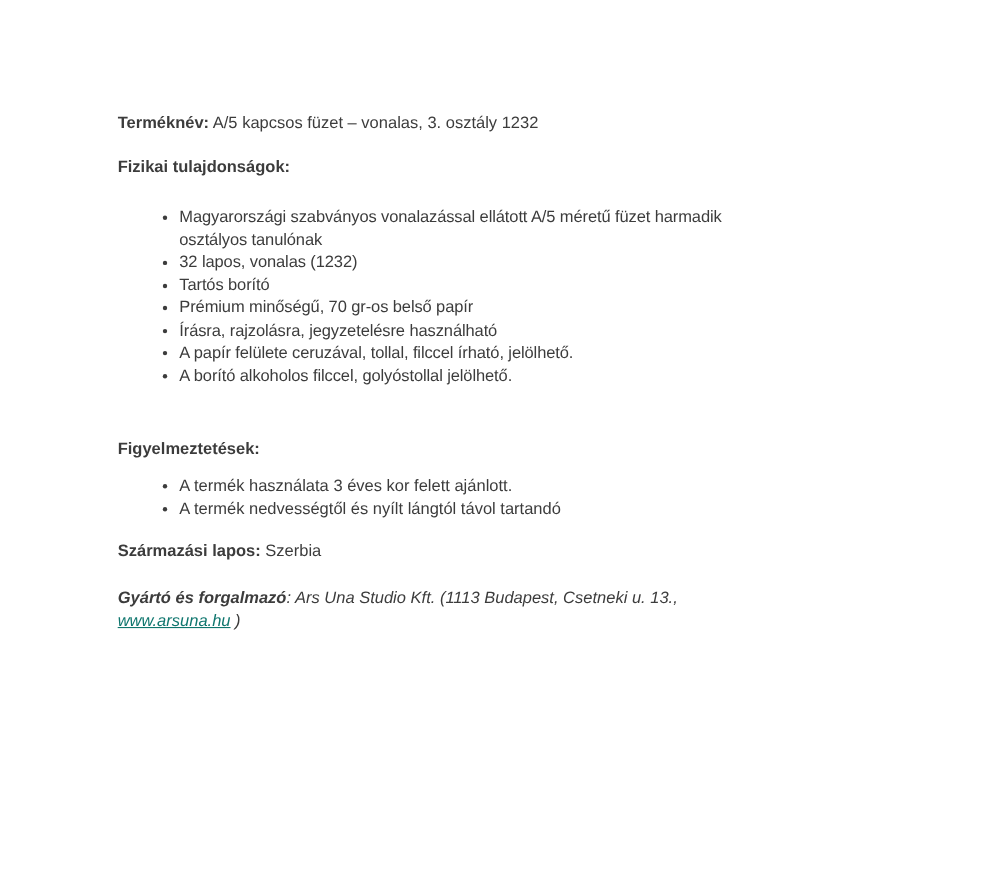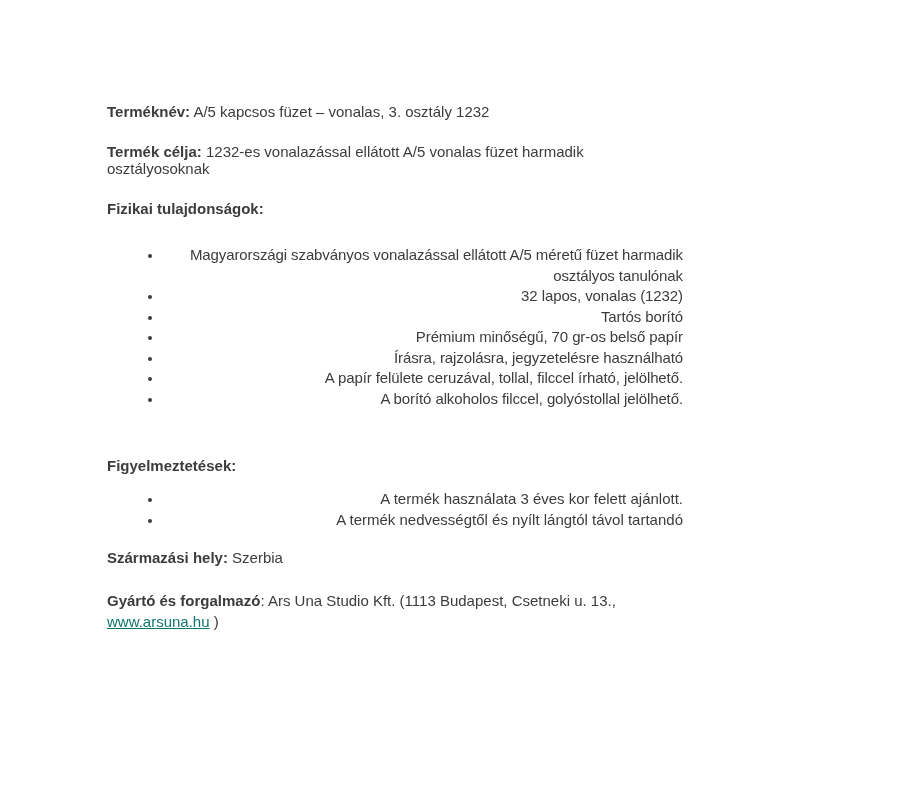--- a/index.html
+++ b/index.html
@@ -35,39 +35,37 @@
     margin-top: 48px;
   }
   ul.list {
     margin: 0 0 19px 0;
     padding: 0 0 0 56px;
     list-style: disc outside;
   }
   ul.list li {
     line-height: 20.5px;
     padding-left: 0;
-    text-align: right;
   }
   ul.list li::marker { font-size: 0.85em; }
   ul.narrow-list { max-width: 650px; letter-spacing: -0.1px; }
-  p.manufacturer { line-height: 21px; margin-bottom: 0; }
+  p.manufacturer { line-height: 21px; margin-bottom: 0; font-style: italic; }
   a.doc-link {
     color: #0f766e;
     text-decoration: underline;
     cursor: pointer;
   }
 </style>
 </head>
 <body>
 
 <div class="page">
 
   <p class="row"><b>Terméknév:</b><span> A/5 kapcsos füzet – vonalas, 3. osztály 1232</span></p>
 
-  <p class="row"><b>Termék célja:</b><span> 1232-es vonalazással ellátott A/5 vonalas füzet harmadik osztályosoknak</span></p>
 
 
 
   <p class="row heading">Fizikai tulajdonságok:</p>
 
   <ul class="list narrow-list">
 
       <li class="list-item"><span>Magyarországi szabványos vonalazással ellátott A/5 méretű füzet harmadik osztályos tanulónak</span></li>
 
       <li class="list-item"><span>32 lapos, vonalas (1232)</span></li>
@@ -85,18 +83,18 @@
 
   <p class="row heading-warn">Figyelmeztetések:</p>
 
   <ul class="list">
 
       <li class="list-item"><span>A termék használata 3 éves kor felett ajánlott.</span></li>
 
       <li class="list-item"><span>A termék nedvességtől és nyílt lángtól távol tartandó</span></li>
     </ul>
 
-  <p class="row" style="margin-bottom:24px"><b>Származási hely:</b><span> Szerbia</span></p>
+  <p class="row" style="margin-bottom:24px"><b>Származási lapos:</b><span> Szerbia</span></p>
 
   <p class="row manufacturer"><b>Gyártó és forgalmazó</b><span>: Ars Una Studio Kft. (1113 Budapest, Csetneki u. 13.,</span><br>
     <a href="#" class="doc-link">www.arsuna.hu</a><span> )</span></p>
 
 </div>
 
 </body></html>

